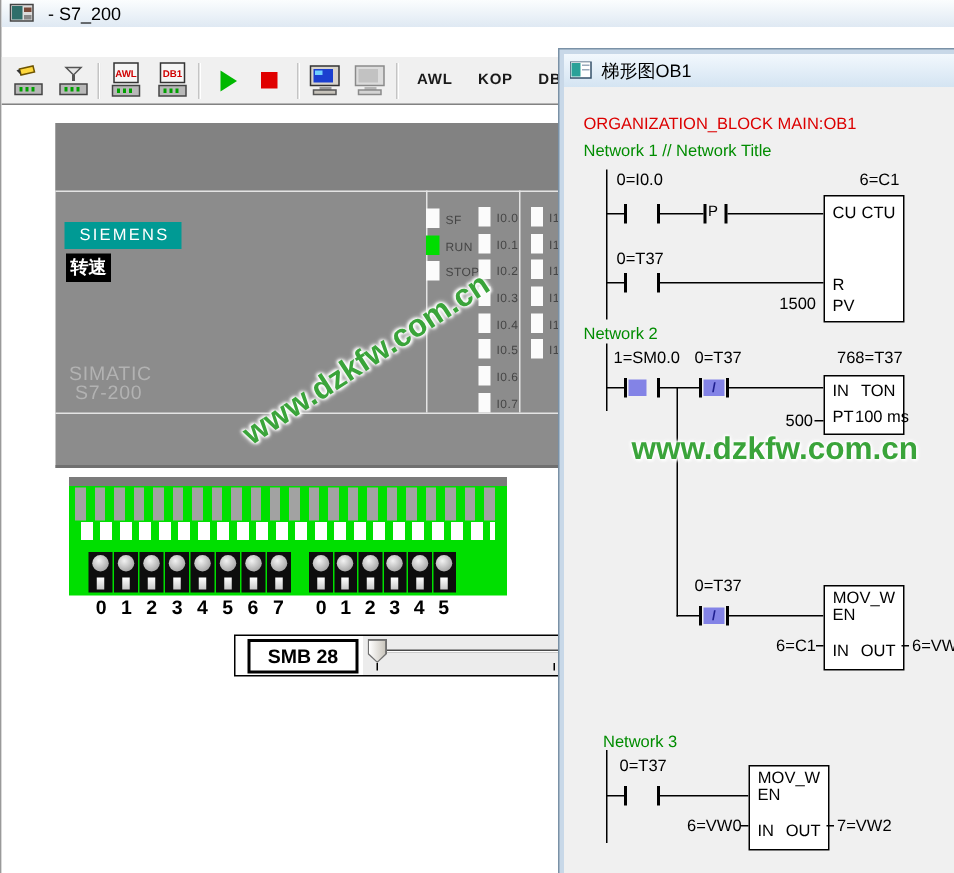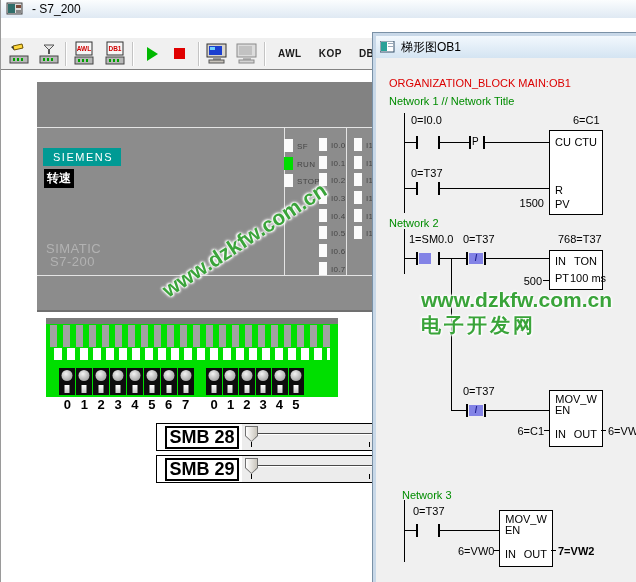--- a/index.html
+++ b/index.html
@@ -40,21 +40,21 @@
   .swc{flex:1;background:#0d0d0d;position:relative;}
   .swc::before{content:"";position:absolute;left:50%;top:2px;transform:translateX(-50%);
         width:11px;height:11px;border-radius:50%;background:radial-gradient(circle at 40% 35%,#f2f2f2,#8d8d8d);}
   .swc::after{content:"";position:absolute;left:50%;bottom:2px;transform:translateX(-50%);
         width:5px;height:8px;background:linear-gradient(#fff,#c8c8c8);}
   .dgrp{position:absolute;display:flex;}
   .dg{flex:1;text-align:center;font-size:13px;font-weight:bold;color:#000;}
   
   .smbbox{position:absolute;left:155px;width:228px;height:28px;background:#fff;border:1px solid #000;box-sizing:border-box;}
   .smblab{position:absolute;left:8px;top:2px;width:70px;height:19px;border:2px solid #000;
-          font-size:18px;font-weight:bold;text-align:center;line-height:19px;background:#fff;}
+          font-size:13px;font-weight:bold;text-align:center;line-height:19px;background:#fff;}
   .slzone{position:absolute;left:85px;top:0;right:0;bottom:0;background:#ececec;}
   .thumb{position:absolute;left:3px;top:2px;width:13px;height:16px;background:#6f6f6f;
          clip-path:polygon(0 0,100% 0,100% 62%,50% 100%,0 62%);}
   .thumb i{position:absolute;left:1px;top:1px;width:11px;height:14px;display:block;
          background:linear-gradient(90deg,#fff,#c9c5bc);clip-path:polygon(0 0,100% 0,100% 62%,50% 100%,0 62%);}
   .track{position:absolute;left:16px;right:6px;top:9px;height:1px;background:#4a4a4a;border-bottom:1px solid #fff;}
   .tick{position:absolute;bottom:3px;width:1px;height:5px;background:#000;}
   
   .wm{color:#3aa43a;font-weight:bold;white-space:nowrap;
       text-shadow:0 0 2px #fff,0 0 3px #fff,0 0 4px #fff,1px 1px 2px #fff,-1px -1px 2px #fff;}
@@ -262,31 +262,20 @@
     <div class="dg">0</div>
     <div class="dg">1</div>
     <div class="dg">2</div>
     <div class="dg">3</div>
     <div class="dg">4</div>
     <div class="dg">5</div>
   </div>
 
   <div class="smbbox" style="top:423px;">
     <div class="smblab">SMB 28</div>
-    <div class="slzone">
-      <div class="thumb">
-          <i></i>
-        </div>
-      <div class="track"></div>
-      <div class="tick" style="left:9px;"></div>
-      <div class="tick" style="left:127px;"></div>
-    </div>
-  </div>
-  <div class="smbbox" style="top:455px;">
-    <div class="smblab">SMB 29</div>
     <div class="slzone">
       <div class="thumb">
           <i></i>
         </div>
       <div class="track"></div>
       <div class="tick" style="left:9px;"></div>
       <div class="tick" style="left:127px;"></div>
     </div>
   </div>
 
@@ -347,21 +336,20 @@
       <div class="lbox" style="left:173px;top:192px;width:52px;height:38px;">
         <div class="lbl" style="left:5px;top:4px;">IN</div>
         <div class="lbl" style="right:5px;top:4px;">TON</div>
         <div class="lbl" style="left:5px;top:21px;">PT</div>
         <div class="lbl" style="left:20px;top:21px;">100 ms</div>
       </div>
       <div class="lbl rt" style="left:146px;top:217px;width:20px;">500</div>
       <div class="hl" style="left:167px;top:222px;width:6px;"></div>
 
       <div class="wm" style="position:absolute;left:45px;top:230px;font-size:21px;">www.dzkfw.com.cn</div>
-      <div class="wm" style="position:absolute;left:45px;top:254px;font-size:20px;letter-spacing:3px;">电子开发网</div>
 
       <div class="lbl" style="left:87px;top:327px;">0=T37</div>
       <div class="hl" style="left:75px;top:352px;width:15px;"></div>
       <div class="cb" style="left:90px;top:346px;"></div>
       <div class="fillsq" style="left:93px;top:347px;width:14px;">/</div>
       <div class="cb" style="left:108px;top:346px;"></div>
       <div class="hl" style="left:110px;top:352px;width:63px;"></div>
       <div class="lbox" style="left:173px;top:332px;width:52px;height:55px;">
         <div class="lbl" style="left:0;right:0;top:2px;text-align:center;">MOV_W</div>
         <div class="lbl" style="left:5px;top:13px;">EN</div>
@@ -382,18 +370,18 @@
       <div class="hl" style="left:64px;top:472px;width:59px;"></div>
       <div class="lbox" style="left:123px;top:452px;width:52px;height:55px;">
         <div class="lbl" style="left:0;right:0;top:2px;text-align:center;">MOV_W</div>
         <div class="lbl" style="left:5px;top:13px;">EN</div>
         <div class="lbl" style="left:5px;top:37px;">IN</div>
         <div class="lbl" style="right:5px;top:37px;">OUT</div>
       </div>
       <div class="lbl rt" style="left:82px;top:487px;width:36px;">6=VW0</div>
       <div class="hl" style="left:118px;top:492px;width:5px;"></div>
       <div class="hl" style="left:175px;top:492px;width:5px;"></div>
-      <div class="lbl" style="left:182px;top:487px;font-weight:bold;">7=VW2</div>
+      <div class="lbl" style="left:182px;top:487px;">7=VW2</div>
 
     </div>
   </div>
 
 </div>
 
 </body></html>

